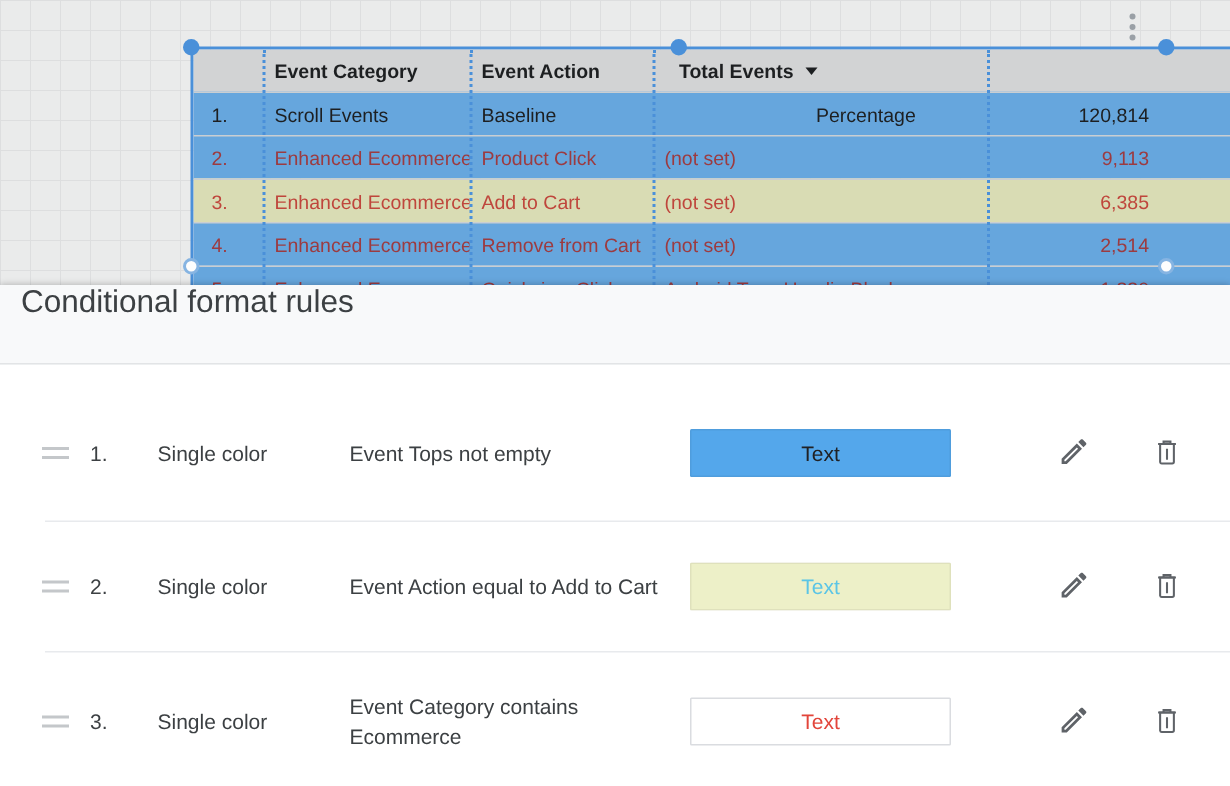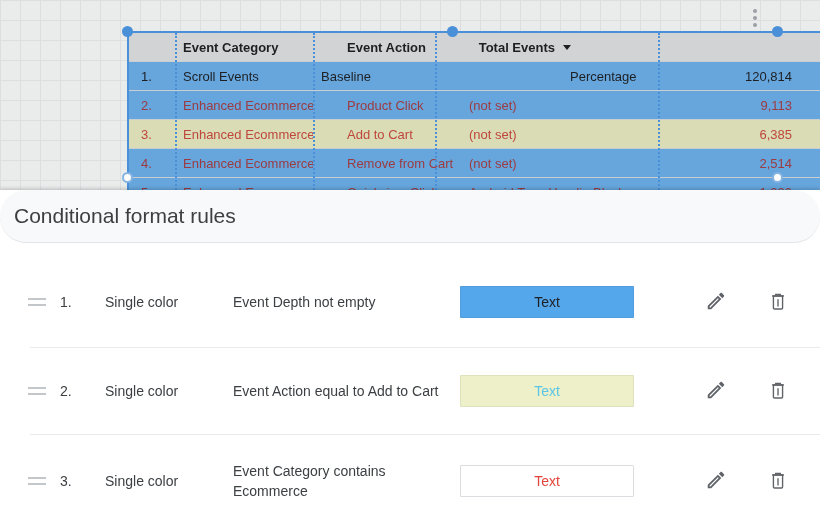--- a/index.html
+++ b/index.html
@@ -19,39 +19,39 @@
     overflow:hidden;
     border-top:2px solid #4a90d9; border-left:2px solid #4a90d9; border-right:2px solid #4a90d9;
   }
   .t-header { display:flex; height:28px; background:#d2d3d4; align-items:center;
               font-weight:bold; font-size:13px; color:#1d1f21; }
   .t-row { display:flex; height:29px; align-items:center; font-size:13px; }
   .t-row + .t-row, #table-rows .t-row:first-child { border-top:1px solid #c9ced2; }
   .cell { overflow:hidden; white-space:nowrap; }
   .c0 { width:46px;  padding-left:12px; }
   .c1 { width:138px; padding-left:8px; }
-  .c2 { width:122px; padding-left:8px;margin-left:26px; }
+  .c2 { width:122px; padding-left:8px; }
   .c3 { width:223px; padding-left:8px; }
   .c4 { width:118px; text-align:right; padding-right:10px; }
   .t-header .c4 { padding-right:8px; display:flex; justify-content:flex-end; align-items:center; }
   .caret { width:0; height:0; border-left:4px solid transparent; border-right:4px solid transparent;
            border-top:5px solid #1d1f21; margin-left:8px; display:inline-block; }
   .col-sep { position:absolute; top:0; bottom:0; width:0; border-left:2px dotted #4a90d9; }
 
   .handle { position:absolute; width:11px; height:11px; border-radius:50%; background:#4a90d9; }
   .handle.hollow { background:#fdfdfd; border:2px solid #86b4e2; }
 
   .dots { position:absolute; left:751px; top:6px; width:8px; }
   .dots .dot { width:4px; height:4px; border-radius:50%; background:#9aa0a6; margin:3px auto; }
 
   
   .panel { position:absolute; left:0; top:190px; width:820px; height:334px; background:#fff;
            box-shadow:0 -1px 4px rgba(0,0,0,.22); }
   .panel-head { height:53px; background:#f8f9fa; border-bottom:1px solid #e2e4e6;
-                display:flex; align-items:center; padding-left:14px;border-radius:26px; }
+                display:flex; align-items:flex-start; padding-left:14px; }
   .panel-title { font-size:21px; color:#3c4043; font-weight:400; }
 
   .rule-row { display:flex; align-items:center; color:#3c4043; font-size:14px; }
   .rule-row.rule-1 { height:104px; padding-top:14px; }
   .rule-row.rule-2 { height:86px; }
   .rule-row.rule-3 { height:91px; }
   .rule-divider { height:1px; background:#e8eaed; margin-left:30px; }
 
   .drag { width:18px; height:8px; margin-left:28px; border-top:2px solid #c4c7ca;
           border-bottom:2px solid #c4c7ca; cursor:grab; }
@@ -139,21 +139,21 @@
 <div class="panel">
   <div class="panel-head">
     <div class="panel-title">Conditional format rules</div>
   </div>
   <div id="rules-list">
       <div class="rule-row rule-1">
         <div class="drag"></div>
         <div class="r-index">1.</div>
         <div class="r-type">Single color</div>
         <div class="r-cond">
-          <div>Event Depth not empty</div>
+          <div>Event Tops not empty</div>
         </div>
         <div class="r-swatch" style="background: rgb(84, 167, 235); color: rgb(32, 33, 36); border-color: rgba(0, 0, 0, 0.06);">Text</div>
         <button class="icon-btn edit"><svg viewBox="0 0 24 24" width="22" height="22">
             <path fill="#5f6368" d="M14.06 9.02l.92.92L5.92 19H5v-.92l9.06-9.06M17.66 3c-.25 0-.51.1-.7.29l-1.83 1.83 3.75 3.75 1.83-1.83c.39-.39.39-1.02 0-1.41l-2.34-2.34c-.2-.2-.45-.29-.71-.29zm-3.6 3.19L3 17.25V21h3.75L17.81 9.94l-3.75-3.75z"></path>
           </svg></button>
         <button class="icon-btn trash"><svg viewBox="0 0 24 24" width="22" height="22" fill="none" stroke="#5f6368" stroke-width="1.5">
             <path d="M5.5 6.5h13"></path>
             <path d="M9.5 6.3V4.8h5v1.5"></path>
             <path d="M7 6.5h10v13a1.2 1.2 0 0 1-1.2 1.2H8.2A1.2 1.2 0 0 1 7 19.7z"></path>
             <path d="M12 10v8"></path>

